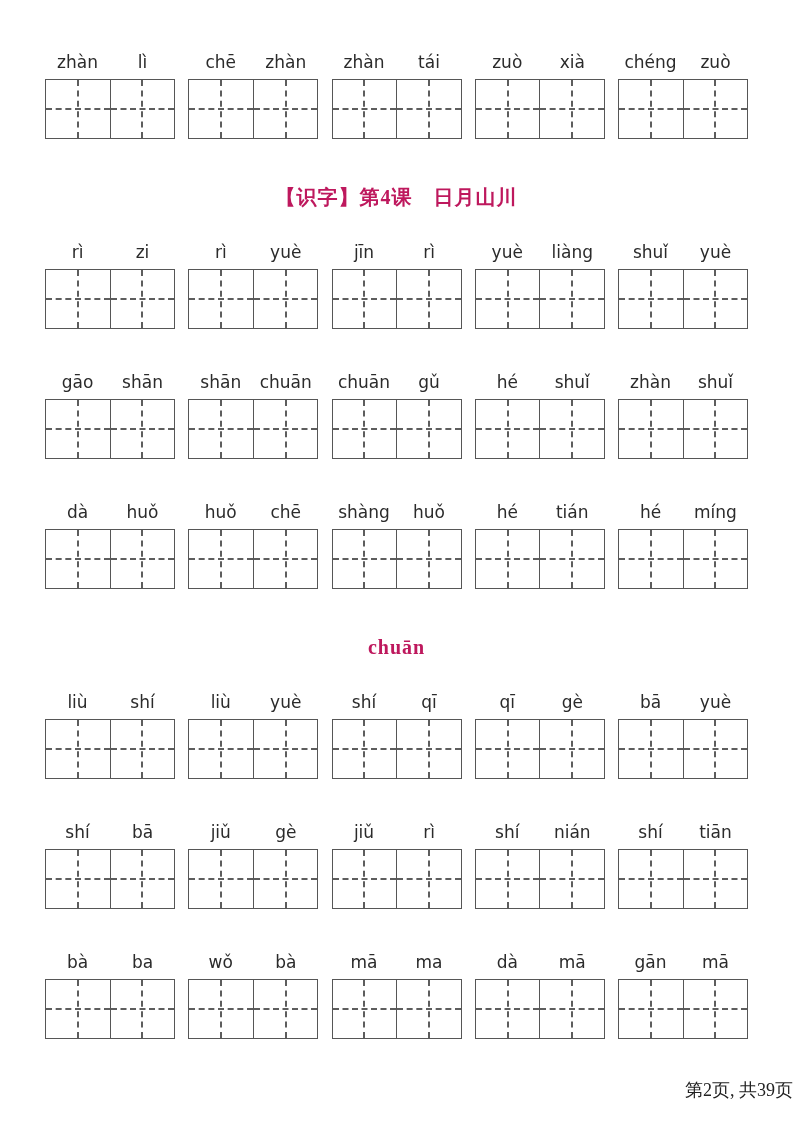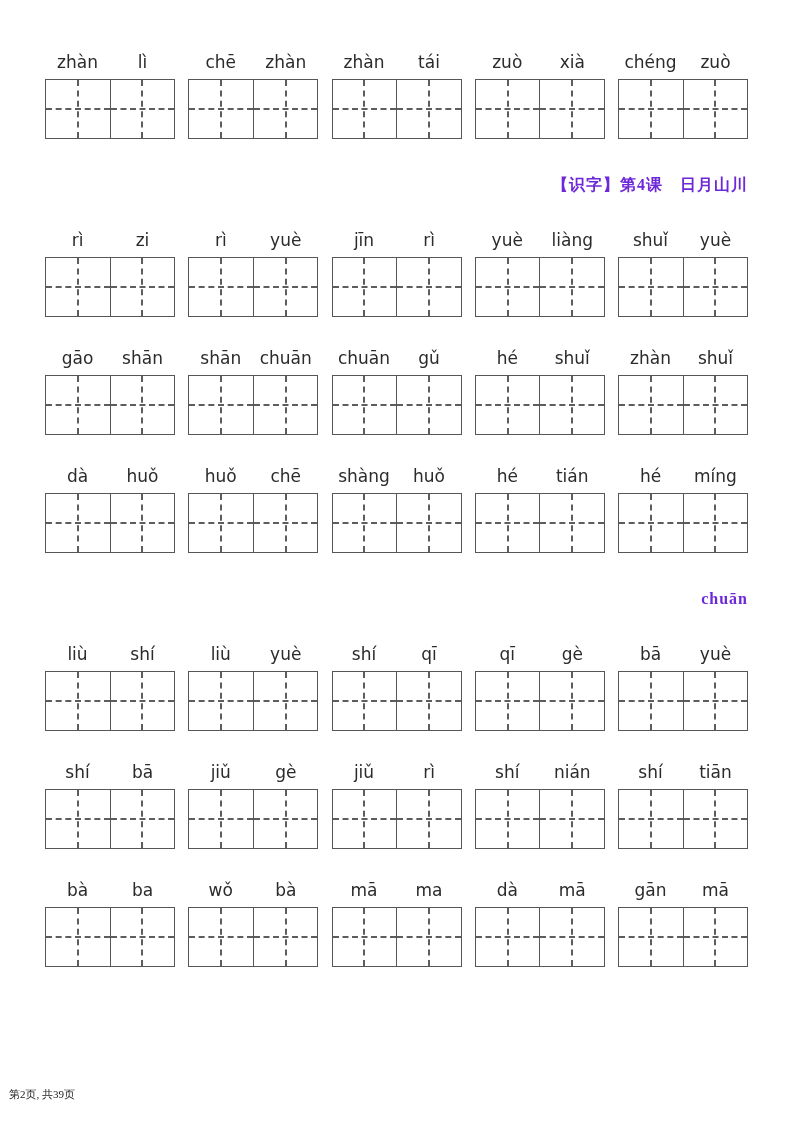--- a/index.html
+++ b/index.html
@@ -10,21 +10,21 @@
     margin: 0 auto;
     background: #ffffff;
     box-sizing: border-box;
     padding: 50px 45px 0 45px;
     font-family: "DejaVu Sans", sans-serif;
     overflow: hidden;
   }
   .word-row {
     display: flex;
     justify-content: space-between;
-    margin-bottom: 29px;
+    margin-bottom: 41px;
   }
   .group { width: 130px; }
   .pinyin-row {
     display: flex;
     height: 24px;
     margin-bottom: 5px;
   }
   .pinyin {
     flex: 1;
     text-align: center;
@@ -50,35 +50,35 @@
     border-top: 2px dashed #5d5d5d;
   }
   .cell::after {
     content: "";
     position: absolute;
     top: 0; bottom: 0; left: 50%;
     margin-left: -1px;
     border-left: 2px dashed #5d5d5d;
   }
   .heading {
-    text-align: right;
+    text-align: center;
     font-family: "Liberation Serif", "DejaVu Serif", serif;
     font-weight: bold;
-    font-size: 16px;
+    font-size: 20px;
     line-height: 34px;
-    color: #6d28d9;
+    color: #be185d;
     margin: 18px 0 26px 0;
     letter-spacing: 1px;
   }
   .footer {
     position: absolute;
     left: 9px; right: 0; bottom: 20px;
-    text-align: left;
+    text-align: right;
     font-family: "Liberation Serif", "DejaVu Serif", serif;
-    font-size: 11px;
+    font-size: 18px;
     color: #222222;
   }
 </style>
 </head>
 <body>
 
 <main class="sheet">
 
   <section class="word-row">
   <div class="group">

